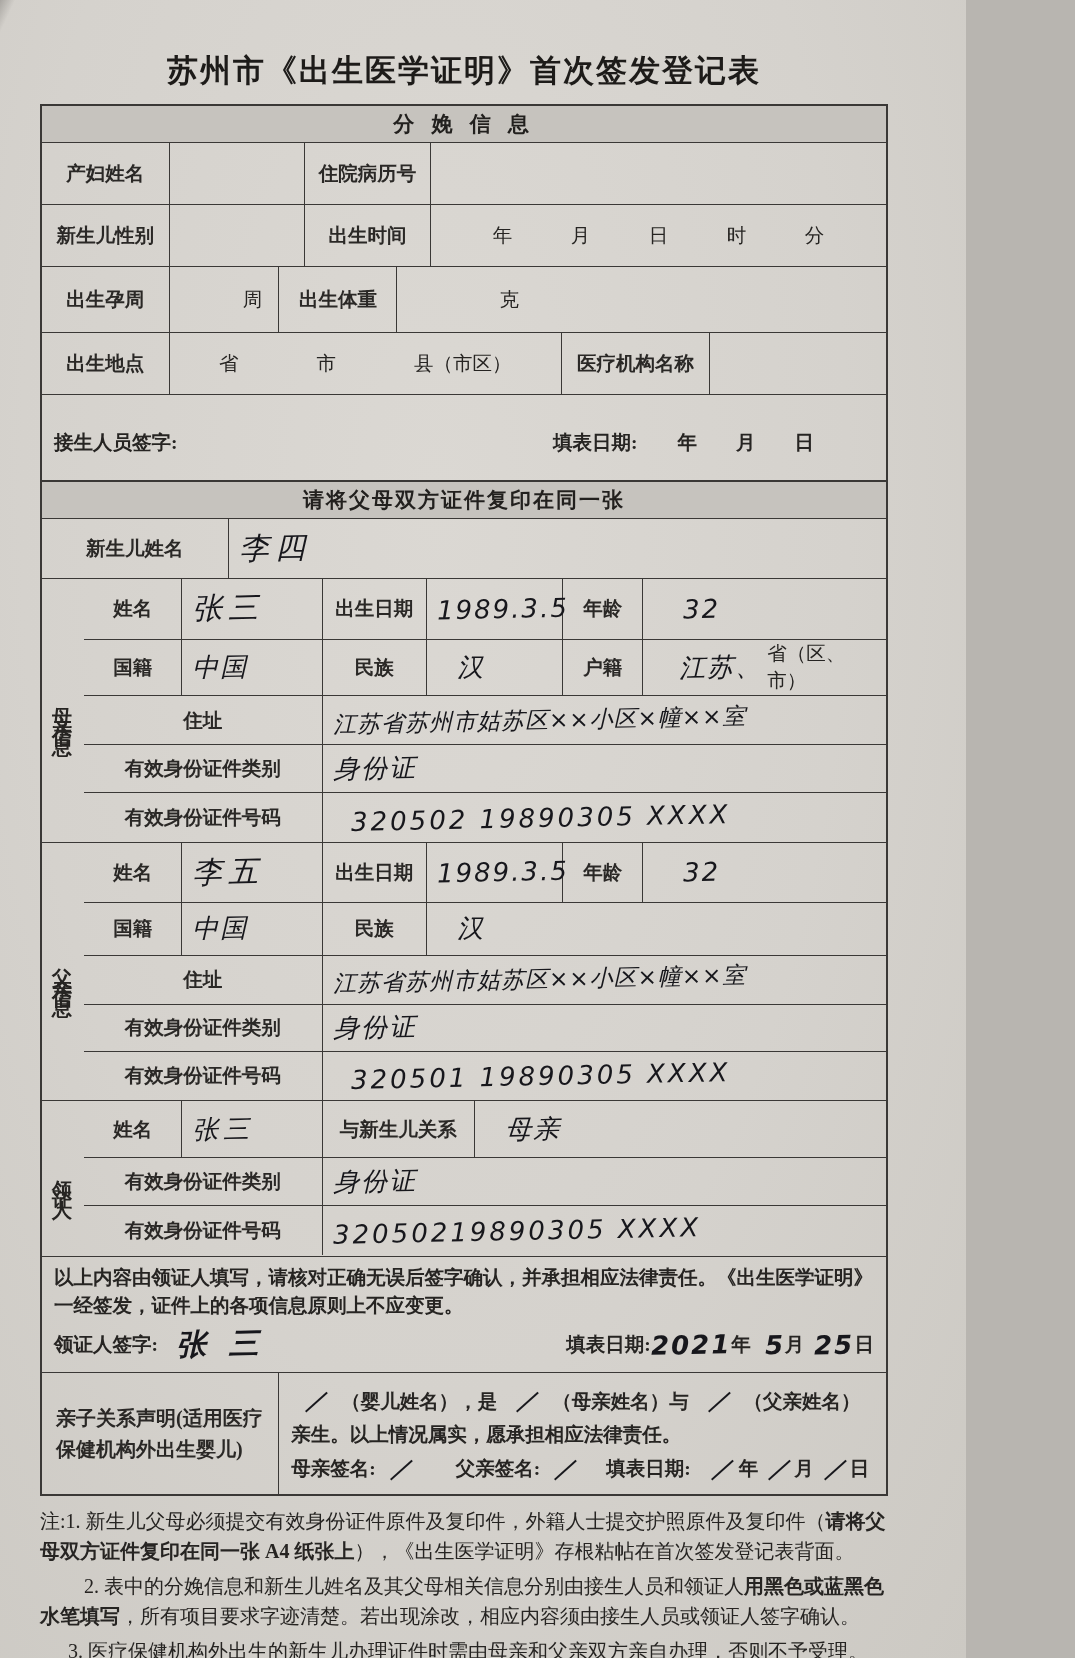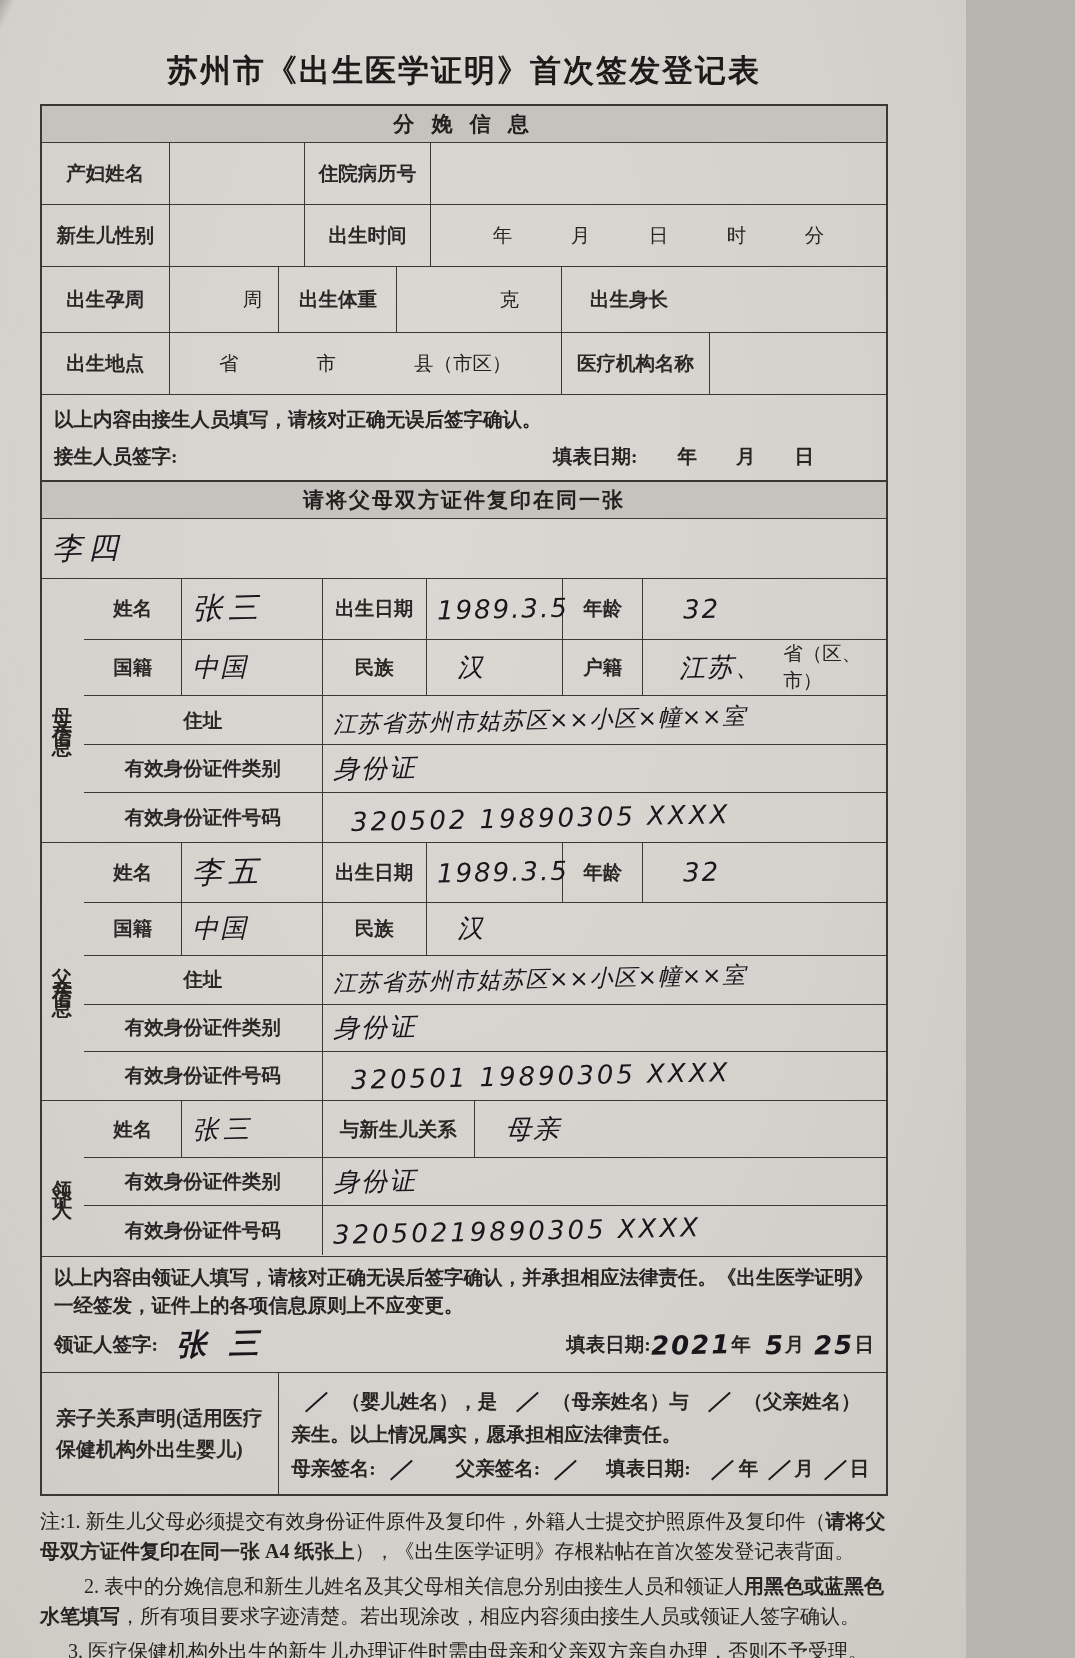--- a/index.html
+++ b/index.html
@@ -93,46 +93,45 @@
       <div class="cell val w16"></div>
       <div class="cell lbl w15">出生时间</div>
       <div class="cell val grow units" style="justify-content:center;">年　　　月　　　日　　　时　　　分</div>
     </div>
 
     <div class="row h66">
       <div class="cell lbl w15">出生孕周</div>
       <div class="cell val w13 units" style="justify-content:flex-end;padding-right:16px;">周</div>
       <div class="cell lbl w14">出生体重</div>
       <div class="cell val w195 units" style="justify-content:flex-end;padding-right:42px;">克</div>
-      <div class="cell lbl w16">出生身长</div>
     </div>
 
     <div class="row h62">
       <div class="cell lbl w15">出生地点</div>
       <div class="cell val w465 units" style="justify-content:center;">省　　　　市　　　　县（市区）</div>
       <div class="cell lbl w175">医疗机构名称</div>
       <div class="cell val grow"></div>
     </div>
 
     <div class="row h86">
       <div class="cell foot-cell grow">
-        <div class="foot-line">以上内容由接生人员填写，请核对正确无误后签字确认。</div>
         <div class="foot-line" style="margin-top:10px;">
           <span>接生人员签字:</span>
           <span style="margin-left:auto;margin-right:40px;">填表日期:</span>
           <span style="margin-right:60px;">年　　月　　日</span>
         </div>
       </div>
     </div>
   </div>
 
   <div class="tbl">
     <div class="band" style="letter-spacing:2px;">请将父母双方证件复印在同一张</div>
 
     <div class="row h60">
+      <div class="cell lbl w22">新生儿姓名</div>
       <div class="cell val grow">
         <span class="hw hw-name">李四</span>
       </div>
     </div>
 
     <div class="row" style="height:264px;">
       <div class="cell side w5">母亲信息</div>
       <div class="grow" style="display:flex;flex-direction:column;">
         <div class="row h60" style="border-top:none;">
           <div class="cell lbl w115" style="width:12.1%;">姓名</div>
@@ -153,21 +152,21 @@
           <div class="cell val w175">
               <span class="hw hw-med">中国</span>
             </div>
           <div class="cell lbl w13">民族</div>
           <div class="cell val w17" style="padding-left:30px;">
               <span class="hw hw-med">汉</span>
             </div>
           <div class="cell lbl w10">户籍</div>
           <div class="cell val grow">
             <span class="hw hw-med" style="margin-left:26px;">江苏、</span>
-            <span class="units" style="margin-left:20px;">省（区、市）</span>
+            <span class="units" style="margin-left:4px;">省（区、市）</span>
           </div>
         </div>
         <div class="row h50">
           <div class="cell lbl w28" style="width:29.6%;">住址</div>
           <div class="cell val grow">
               <span class="hw hw-addr">江苏省苏州市姑苏区××小区×幢××室</span>
             </div>
         </div>
         <div class="row h48">
           <div class="cell lbl" style="width:29.6%;">有效身份证件类别</div>

